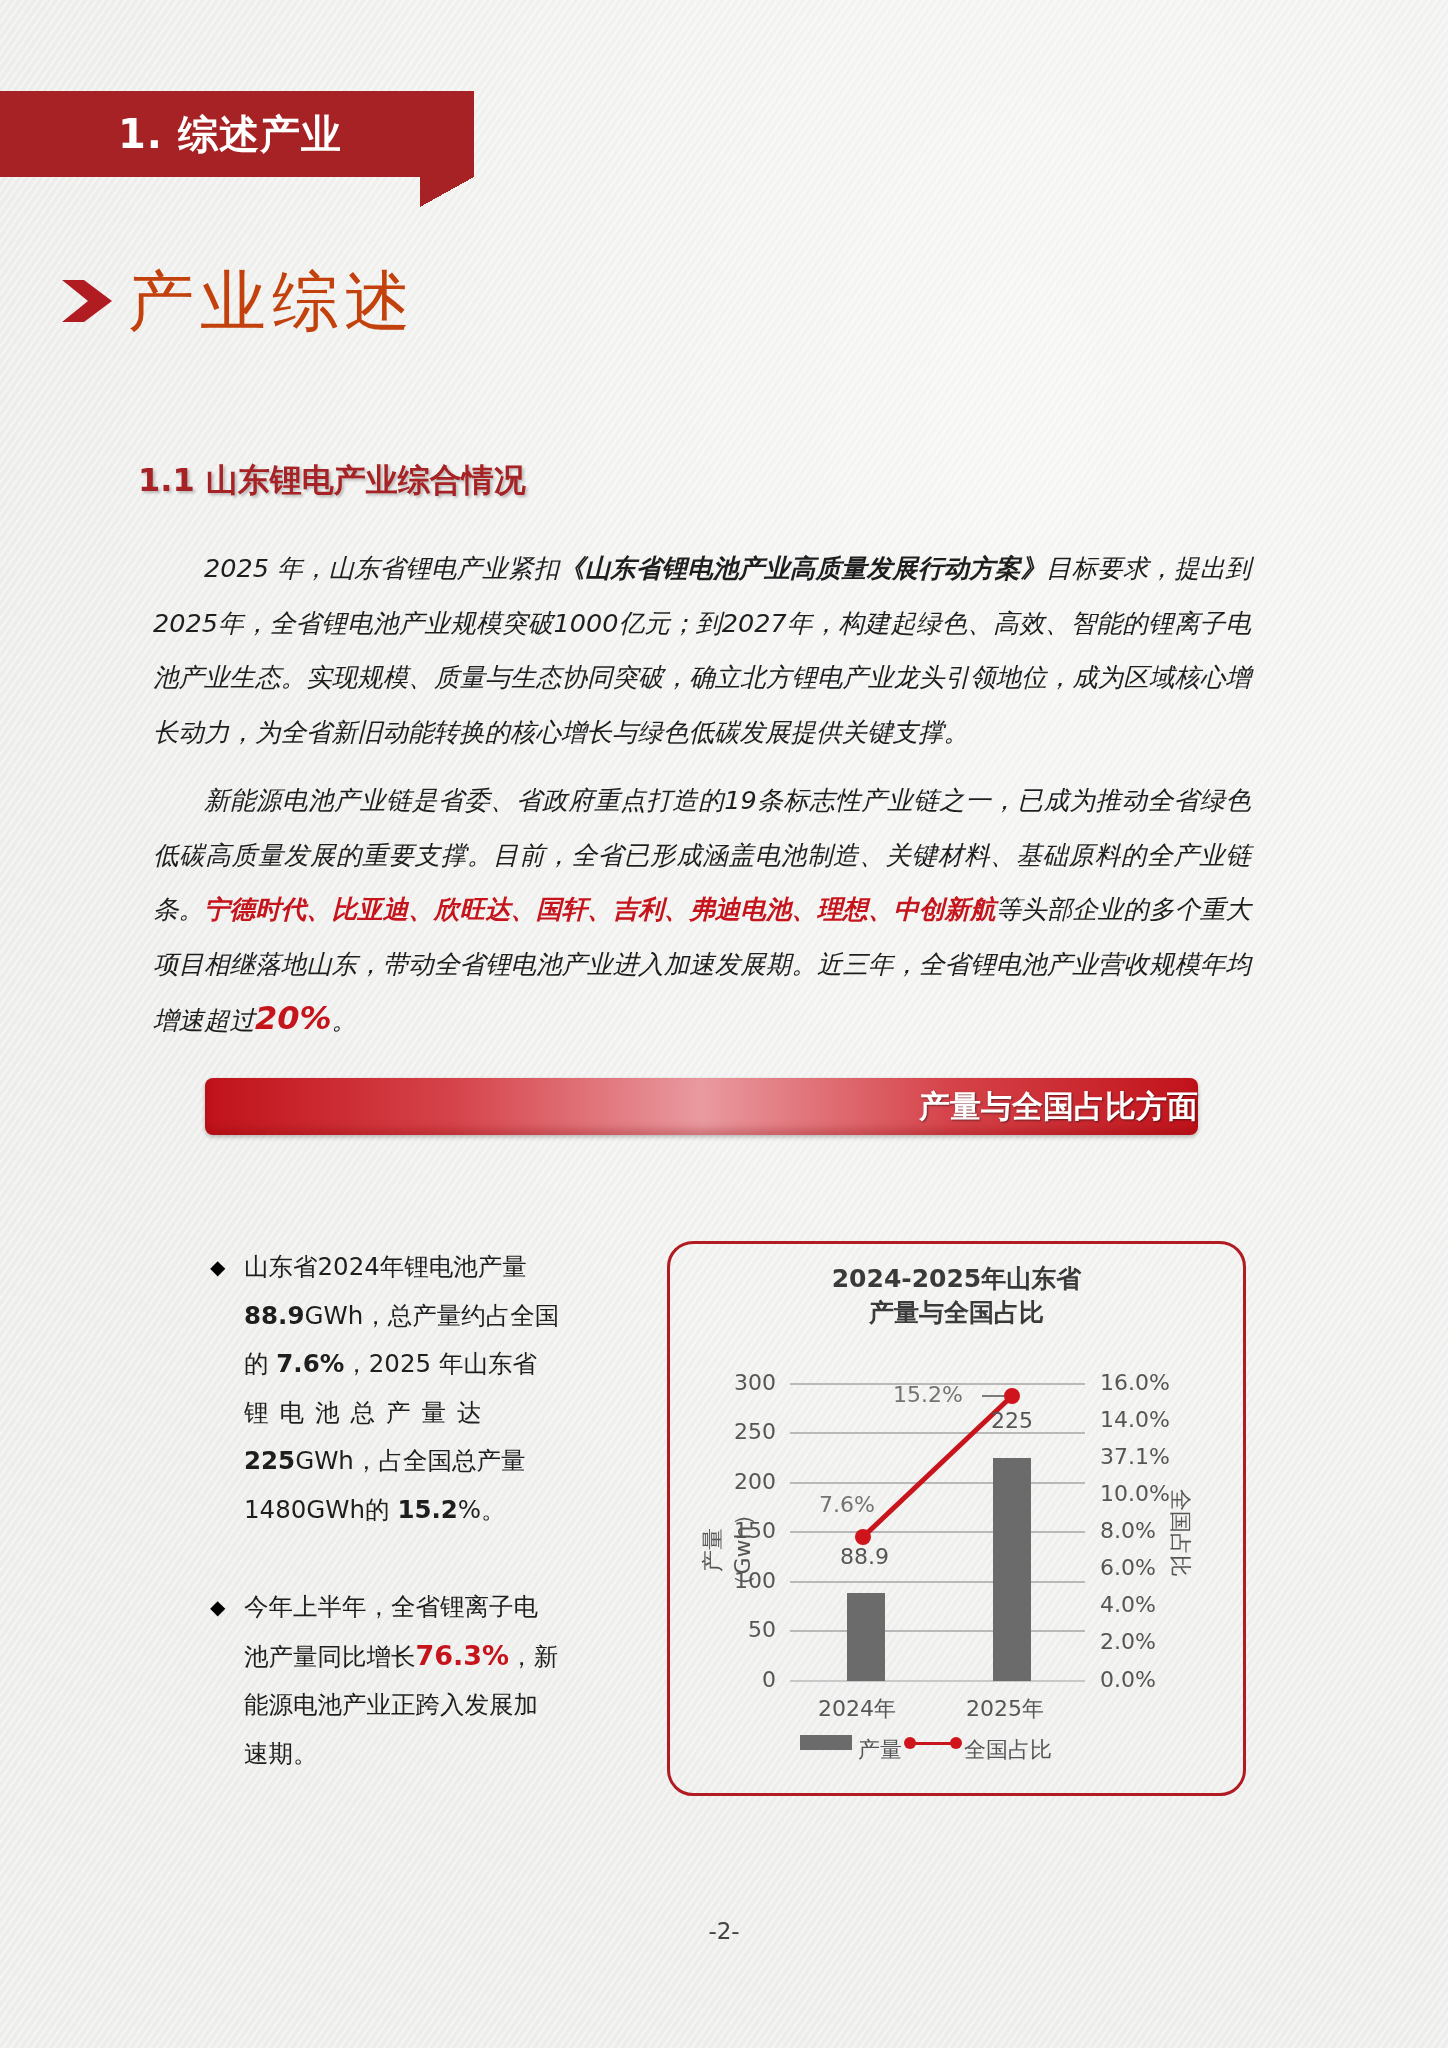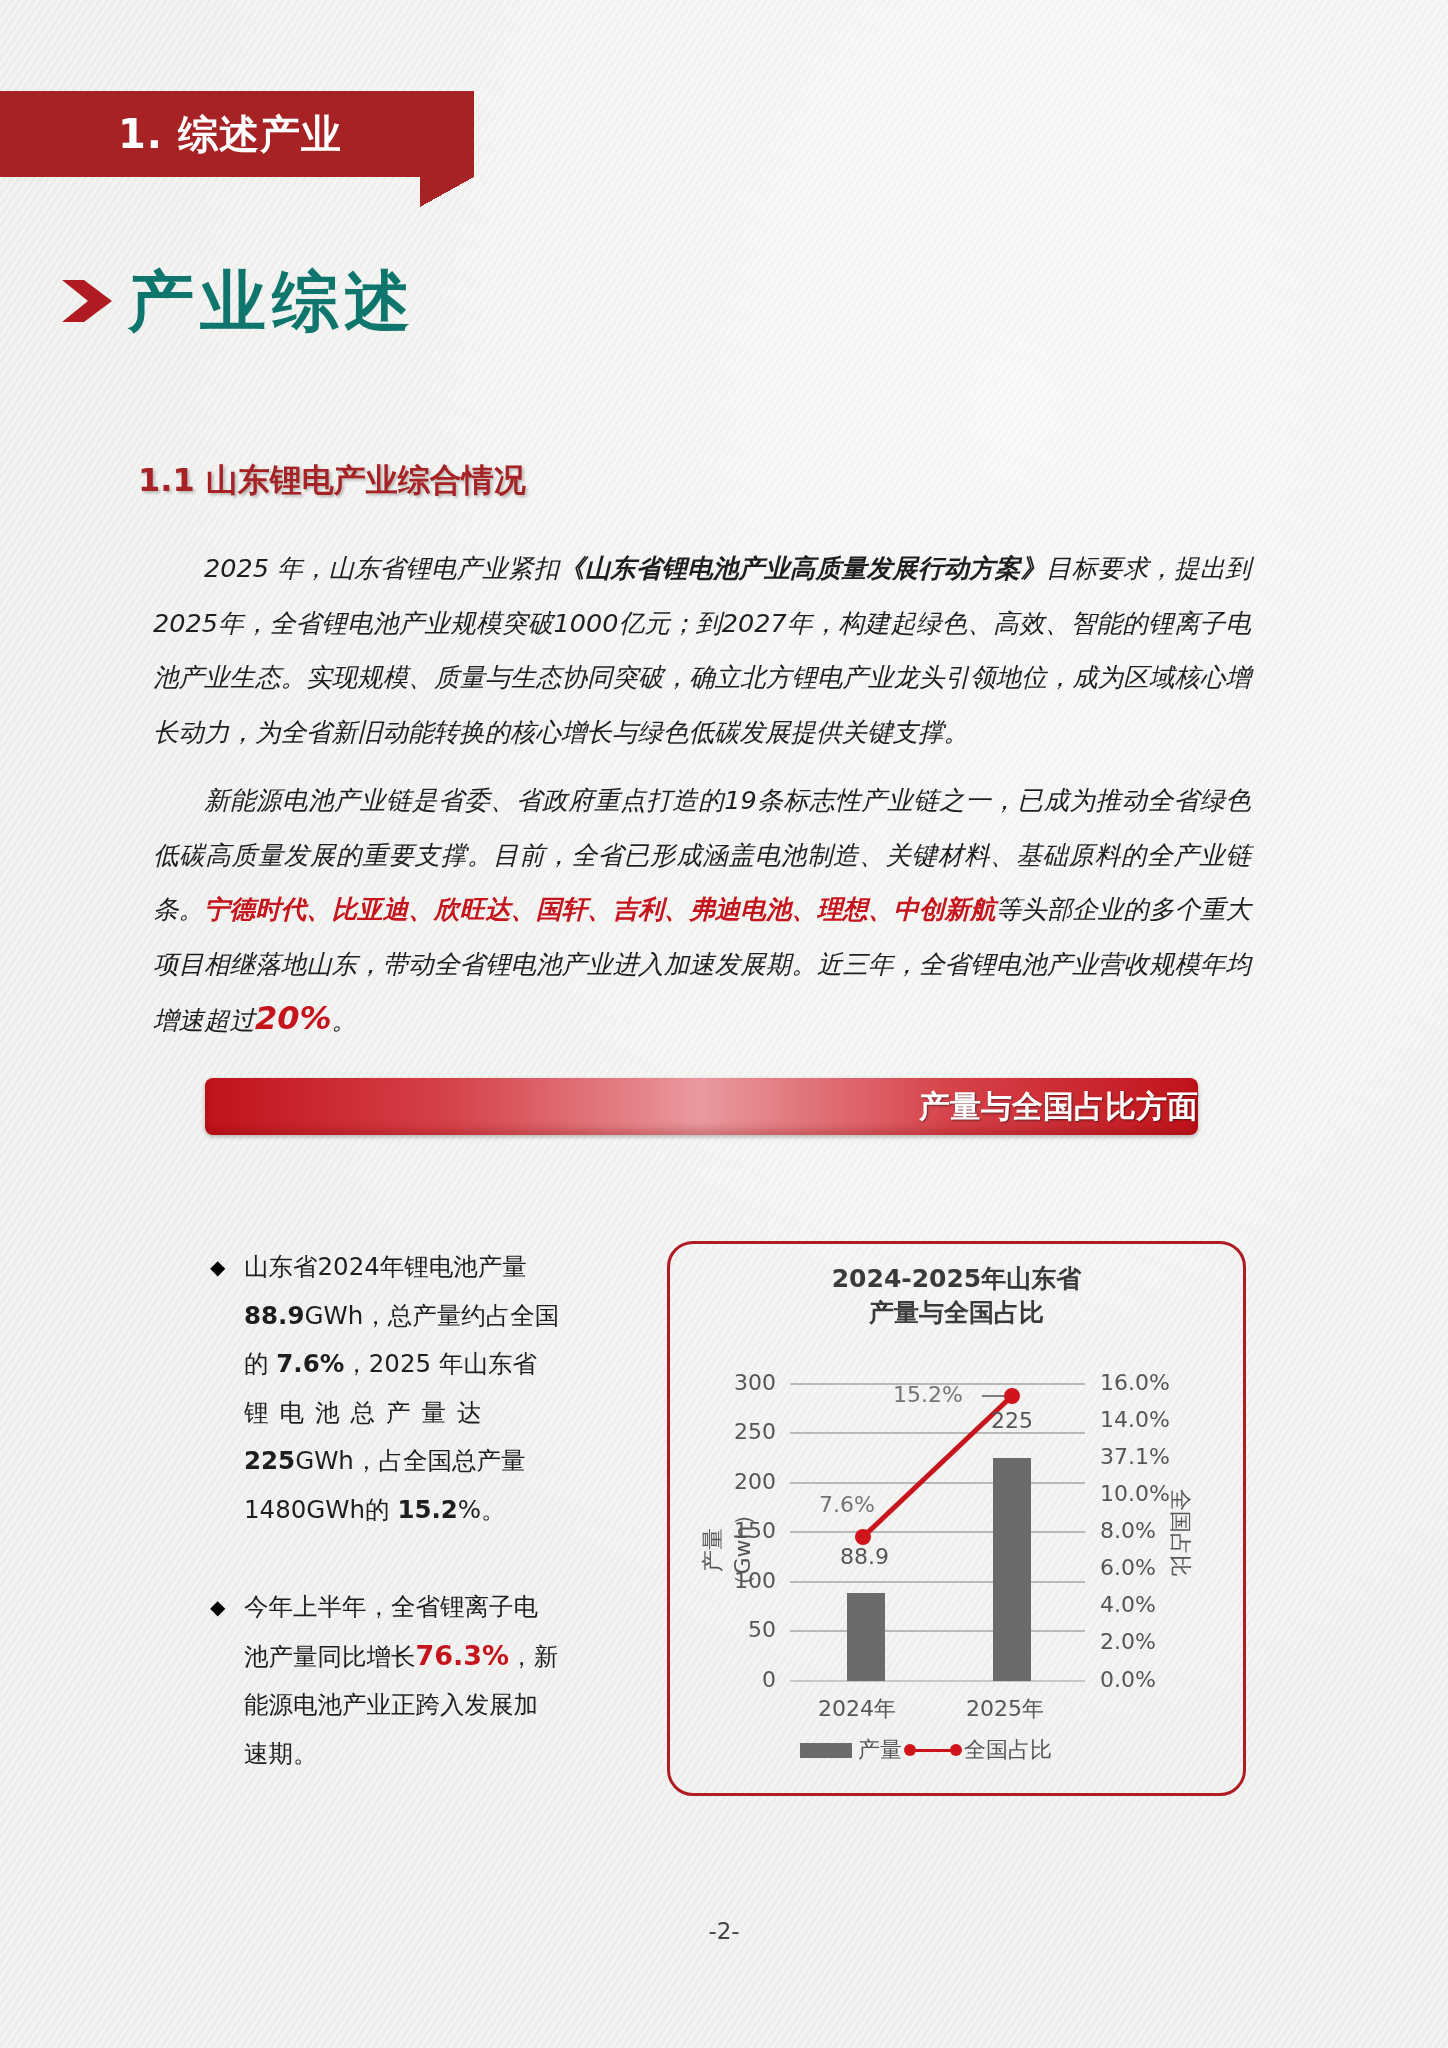--- a/index.html
+++ b/index.html
@@ -10,21 +10,21 @@
       radial-gradient(ellipse at 70% 20%, #f7f7f6 0%, #eeeeed 70%);
     font-family:"DejaVu Sans","Liberation Sans",sans-serif;color:#222;}
   .abs{position:absolute;}
   
   .banner{left:0;top:91px;width:474px;height:86px;background:#a62224;}
   .banner-fold2{left:420px;top:177px;width:54px;height:30px;
     background:linear-gradient(to bottom right,#a62224 50%,transparent 50%);}
   .banner-text{left:118px;top:104px;font-size:40px;font-weight:bold;color:#fff;letter-spacing:1px;line-height:60px;}
   
   .chev{left:62px;top:280px;width:50px;height:42px;}
-  .h1{left:128px;top:262px;font-size:66px;font-weight:bold;color:#0f766e;letter-spacing:6px;line-height:80px;}
+  .h1{left:128px;top:262px;font-size:66px;font-weight:normal;color:#c2410c;letter-spacing:6px;line-height:80px;}
   .h2{left:138px;top:455px;font-size:32px;font-weight:bold;color:#a62224;line-height:50px;
     text-shadow:2px 2px 3px rgba(0,0,0,0.25);}
   .para{left:137px;width:1130px;font-size:25.5px;line-height:54.5px;color:#1e1e1e;text-align:justify;}
   .para p{margin:16px;text-indent:2em;font-style:italic;}
   .b{font-weight:bold;}
   .red{color:#c5141b;font-weight:bold;}
   .big{font-size:32px;}
   
   .redbar{left:205px;top:1078px;width:993px;height:57px;border-radius:8px;
     background:linear-gradient(to right,#c1121a 0%,#d6434a 25%,#e99aa0 50%,#d6434a 75%,#c1121a 100%);
@@ -40,21 +40,21 @@
   .frame{left:667px;top:1241px;width:573px;height:549px;border:3px solid #b01c22;border-radius:26px;}
   .ctitle{left:667px;width:579px;top:1262px;text-align:center;font-size:25px;font-weight:bold;color:#3a3a3a;line-height:34px;}
   .tick{font-size:22px;color:#555;line-height:26px;}
   .tickl{width:60px;text-align:right;}
   .gl{position:absolute;left:790px;width:295px;height:2px;background:#b9b9b9;}
   .bar{position:absolute;background:#6c6b6b;width:38px;}
   .lbl{font-size:22px;color:#555;}
   .pct{font-size:22px;color:#737373;}
   .ylab{left:668px;top:1520px;width:120px;font-size:22px;color:#555;transform:rotate(-90deg);transform-origin:center;text-align:center;}
   .ylab2{left:1125px;top:1518px;width:110px;font-size:22px;color:#555;transform:rotate(90deg);transform-origin:center;text-align:center;}
-  .legend{left:800px;top:1735px;font-size:22px;color:#555;display:flex;align-items:center;}
+  .legend{left:800px;top:1735px;font-size:22px;color:#555;display:flex;}
   .leg-sw{width:52px;height:15px;background:#6c6b6b;margin-right:6px;}
   .leg-line{position:relative;width:58px;height:16px;margin:0 2px;}
   .leg-line .ln{position:absolute;left:6px;right:6px;top:7px;height:3px;background:#c8141c;}
   .leg-line .dt{position:absolute;top:2px;width:12px;height:12px;border-radius:50%;background:#d0141c;}
   .pagenum{left:0;width:1448px;top:1918px;text-align:center;font-size:23px;color:#444;}
 </style>
 </head>
 <body>
 
 <div class="abs banner"></div>

